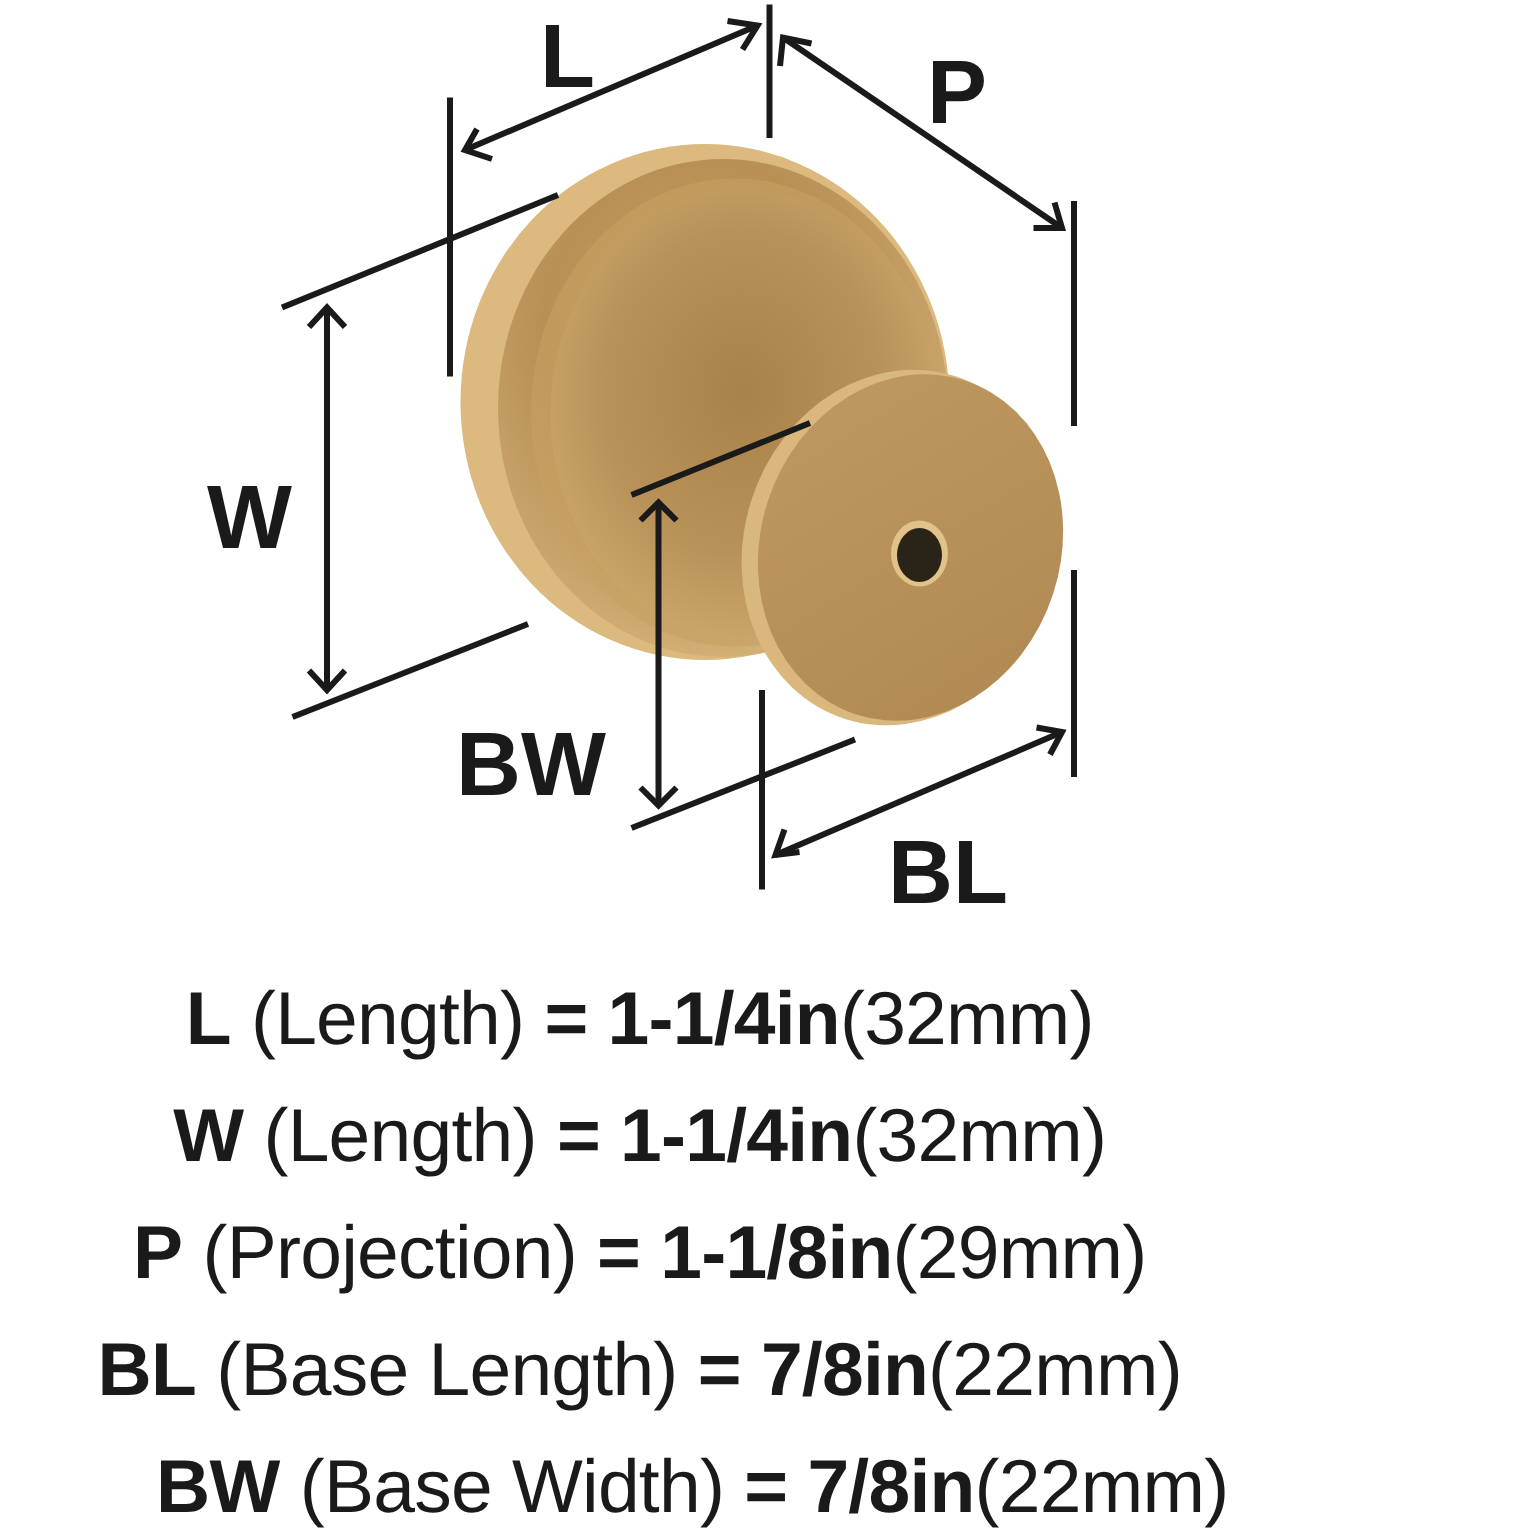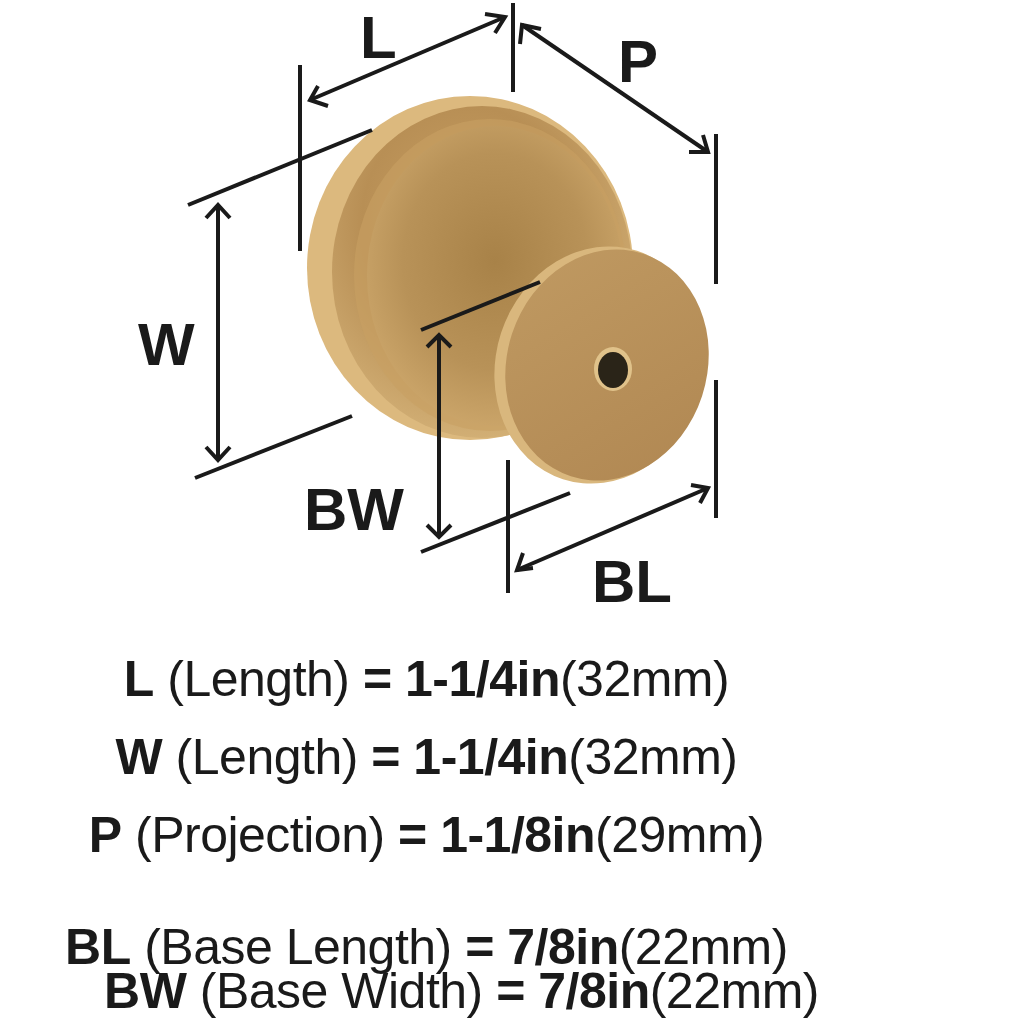--- a/index.html
+++ b/index.html
@@ -111,21 +111,21 @@
     <span class="name">(Length)</span>
     <span class="eq">=</span>
     <span class="imp">1-1/4in</span><span class="met">(32mm)</span>
   </div>
   <div class="spec-row" style="top:170px;">
     <span class="key">P</span>
     <span class="name">(Projection)</span>
     <span class="eq">=</span>
     <span class="imp">1-1/8in</span><span class="met">(29mm)</span>
   </div>
-  <div class="spec-row" style="top:248px;margin-top:34px;">
+  <div class="spec-row" style="top:248px;">
     <span class="key">BL</span>
     <span class="name">(Base Length)</span>
     <span class="eq">=</span>
     <span class="imp">7/8in</span><span class="met">(22mm)</span>
   </div>
   <div class="spec-row" style="top:326px;margin-left:35px;">
     <span class="key">BW</span>
     <span class="name">(Base Width)</span>
     <span class="eq">=</span>
     <span class="imp">7/8in</span><span class="met">(22mm)</span>

